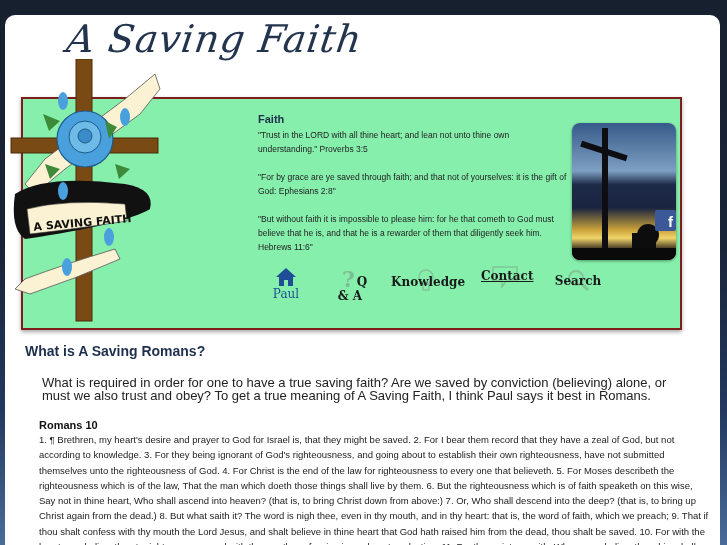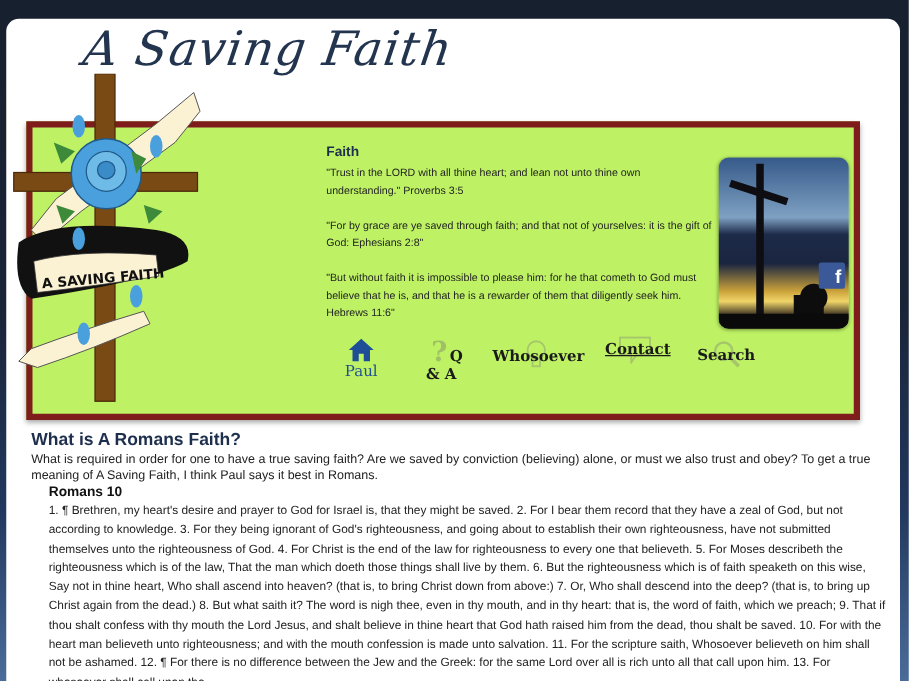--- a/index.html
+++ b/index.html
@@ -13,22 +13,22 @@
     background:#ffffff; border-radius:10px 10px 0 0;
   }
   .site-title {
     position:absolute; left:62px; top:2px;
     font-family:"DejaVu Serif", serif; font-style:italic;
     font-size:38px; color:#23344f; letter-spacing:1px;
     transform: skewX(-8deg);
   }
   .header-box {
     position:absolute; left:16px; top:82px; width:657px; height:229px;
-    border:5px solid #7f1d1d; box-shadow:0 2px 4px rgba(0,0,0,0.35);
-    background:#bef264;
+    border:2px solid #7f1d1d; box-shadow:0 2px 4px rgba(0,0,0,0.35);
+    background:#86efac;
   }
   .logo {
     position:absolute; left:0px; top:44px; width:160px; height:265px; z-index:3;
   }
   .faith-block { position:absolute; left:235px; top:14px; width:310px; }
   .faith-title { font-weight:bold; font-size:11px; color:#1d2f4d; margin:0 0 3px 0; }
   .verse { font-size:8.5px; line-height:14px; color:#222; margin:0 0 14px 0; }
   .cross-photo {
     position:absolute; left:549px; top:24px; width:104px; height:137px;
     border-radius:8px; overflow:hidden;
@@ -43,21 +43,21 @@
   .nav-item .ico { position:absolute; opacity:0.35; }
   .nav-home { left:10px; color:#1e4f96; font-weight:normal; font-size:12px; }
   .fb {
     position:absolute; left:650px; top:195px; width:21px; height:21px;
     background:#3b5998; border-radius:2px; color:#fff; font-weight:bold;
     font-family:"Liberation Sans", sans-serif; font-size:15px; text-align:right;
     line-height:24px; padding-right:3px; box-sizing:border-box; cursor:pointer;
   }
   .main { position:absolute; left:20px; top:328px; width:684px; }
   .main h1 { font-size:14px; color:#1d2f4d; margin:0 0 2px 0; font-weight:bold; }
-  .intro { font-size:10px; line-height:13px; color:#222; margin:0; }
+  .intro { font-size:13px; line-height:13px; color:#222; margin:17px; }
   .chapter { font-size:11px; font-weight:bold; color:#111; margin:1px 0 0 14px; }
   .scripture { font-size:9.5px; line-height:15.3px; color:#222; margin:1px 0 0 14px; width:672px; }
 </style>
 </head>
 <body>
 
 <div class="page">
 
   <div class="site-title">A Saving Faith</div>
 
@@ -114,21 +114,21 @@
       <div class="nav-item" style="left:72px;top:8px;width:44px;">
         <span class="ico" style="left:14px;top:-9px;font-size:22px;color:#666;">?</span>
         <span style="position:relative;margin-left:24px;">Q &amp; A</span>
       </div>
 
       <div class="nav-item" style="left:135px;top:8px;width:70px;">
         <svg class="ico" width="16" height="24" viewBox="0 0 16 24" style="left:27px;top:-6px;">
           <circle cx="8" cy="8" r="7" fill="none" stroke="#777" stroke-width="1.5"></circle>
           <rect x="5" y="15" width="6" height="6" fill="none" stroke="#777" stroke-width="1.5"></rect>
         </svg>
-        <span style="position:relative;">Whosoever</span>
+        <span style="position:relative;">Knowledge</span>
       </div>
 
       <div class="nav-item" style="left:225px;top:2px;width:50px;text-decoration:underline;">
         <svg class="ico" width="26" height="22" viewBox="0 0 26 22" style="left:11px;top:-3px;">
           <path d="M1 1 L25 1 L25 15 L14 15 L10 21 L10 15 L1 15 Z" fill="none" stroke="#777" stroke-width="1.5"></path>
         </svg>
         <span style="position:relative;">Contact</span>
       </div>
 
       <div class="nav-item" style="left:298px;top:7px;width:48px;">
@@ -139,18 +139,18 @@
         <span style="position:relative;">Search</span>
       </div>
     </div>
   </div>
 
   <div class="fb">
     <span>f</span>
   </div>
 
   <div class="main">
-    <h1>What is A Romans Faith?</h1>
+    <h1>What is A Saving Romans?</h1>
     <p class="intro">What is required in order for one to have a true saving faith? Are we saved by conviction (believing) alone, or must we also trust and obey? To get a true meaning of A Saving Faith, I think Paul says it best in Romans.</p>
     <p class="chapter">Romans 10</p>
     <p class="scripture">1. ¶ Brethren, my heart's desire and prayer to God for Israel is, that they might be saved. 2. For I bear them record that they have a zeal of God, but not according to knowledge. 3. For they being ignorant of God's righteousness, and going about to establish their own righteousness, have not submitted themselves unto the righteousness of God. 4. For Christ is the end of the law for righteousness to every one that believeth. 5. For Moses describeth the righteousness which is of the law, That the man which doeth those things shall live by them. 6. But the righteousness which is of faith speaketh on this wise, Say not in thine heart, Who shall ascend into heaven? (that is, to bring Christ down from above:) 7. Or, Who shall descend into the deep? (that is, to bring up Christ again from the dead.) 8. But what saith it? The word is nigh thee, even in thy mouth, and in thy heart: that is, the word of faith, which we preach; 9. That if thou shalt confess with thy mouth the Lord Jesus, and shalt believe in thine heart that God hath raised him from the dead, thou shalt be saved. 10. For with the heart man believeth unto righteousness; and with the mouth confession is made unto salvation. 11. For the scripture saith, Whosoever believeth on him shall not be ashamed. 12. ¶ For there is no difference between the Jew and the Greek: for the same Lord over all is rich unto all that call upon him. 13. For whosoever shall call upon the</p>
   </div>
 </div>
 
 </body></html>

